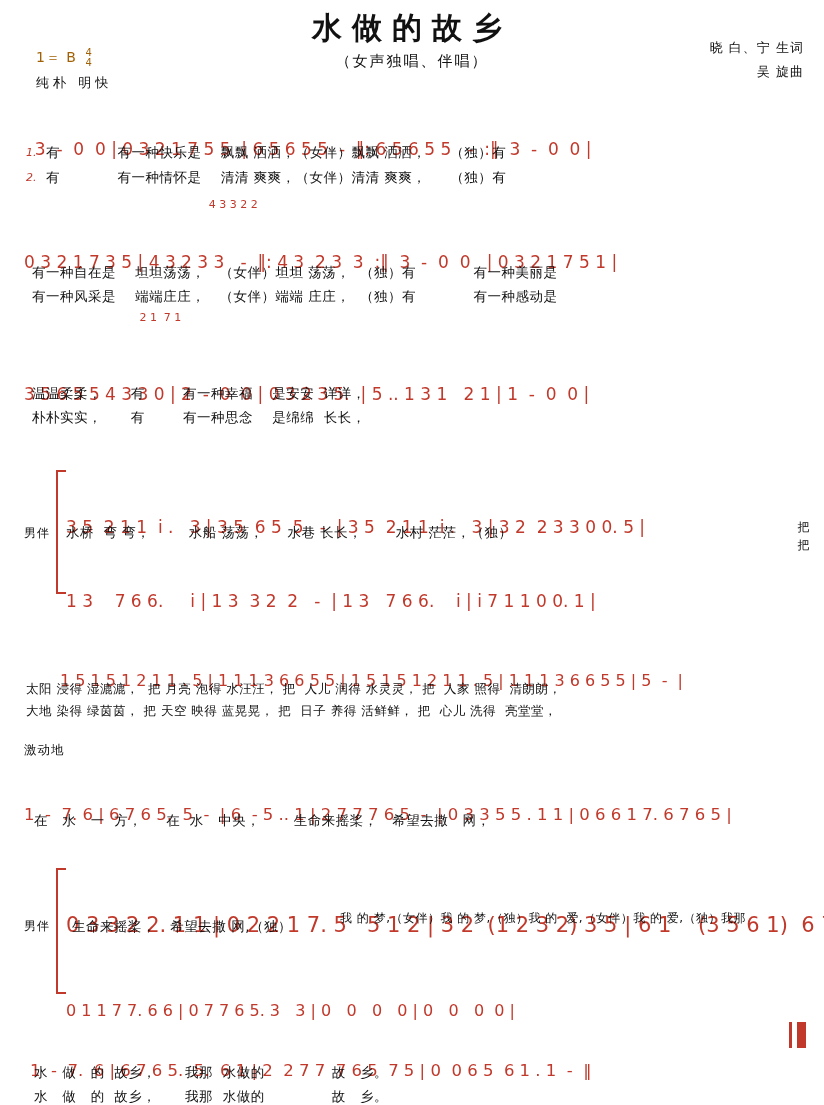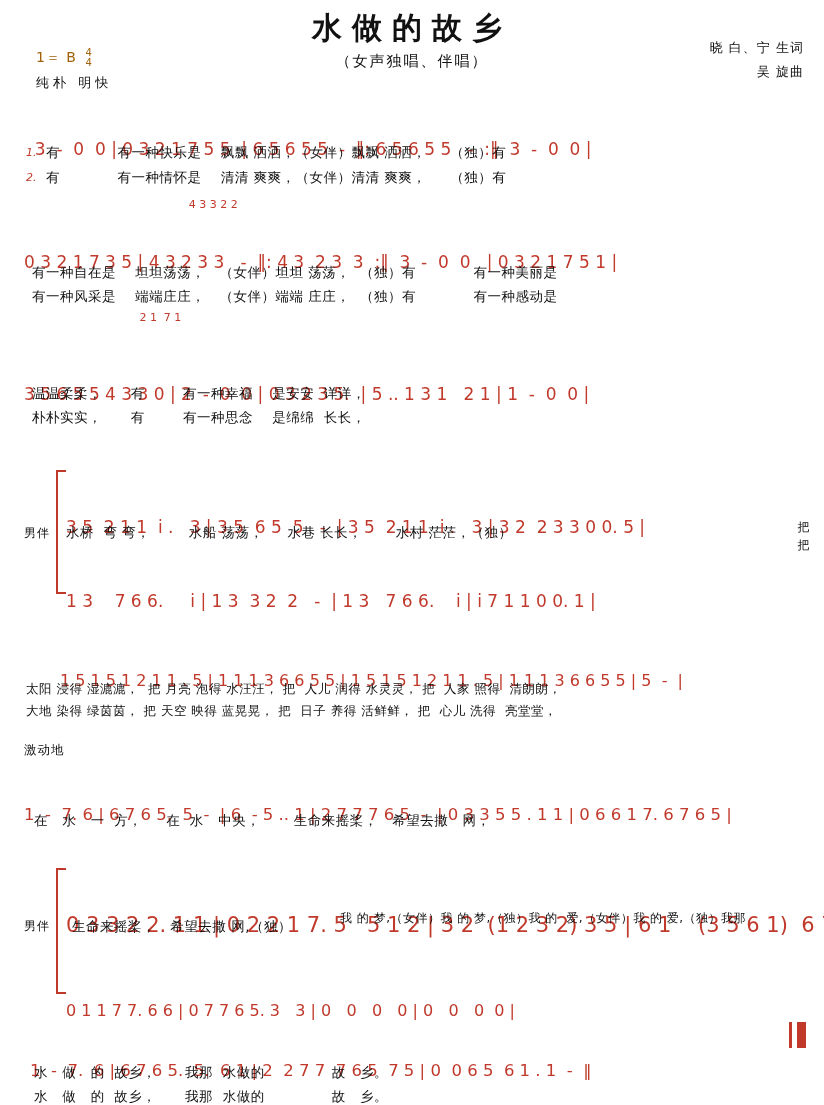--- a/index.html
+++ b/index.html
@@ -86,21 +86,21 @@
     <span>1＝ B</span>
     <span class="frac">
       <span>4</span><br>
       <span>4</span>
     </span>
   </div>
   <div class="tempo">纯朴  明快</div>
 
   <div class="mline" style="top:100px;">
     <div class="notes">  3  -  0  0 | 0 3 2 1 7 5 5  | 6 5 6 5 5  -  ‖: 6 5 6 5 5   -  :‖  3  -  0  0 |</div>
-    <div class="notes small" style="padding-left:14px;line-height:14px;">                                                  4 3 3 2 2</div>
+    <div class="notes small" style="padding-left:14px;line-height:14px;margin-left:20px;">                                                  4 3 3 2 2</div>
   </div>
   <div class="numlbl" style="left:26px;top:146px;">1.</div>
   <div class="mline lyr" style="top:142px;padding-left:46px;">有            有一种快乐是    飘飘 洒洒，（女伴）飘飘 洒洒，     （独）有</div>
   <div class="numlbl" style="left:26px;top:171px;">2.</div>
   <div class="mline lyr" style="top:167px;padding-left:46px;">有            有一种情怀是    清清 爽爽，（女伴）清清 爽爽，     （独）有</div>
 
   <div class="mline" style="top:213px;">
     <div class="notes">0 3 2 1 7 3 5 | 4 3 2 3 3   -  ‖: 4 3  2 3  3  :‖  3  -  0  0   | 0 3 2 1 7 5 1 |</div>
     <div class="notes small" style="padding-left:24px;line-height:14px;">                                 2 1  7 1</div>
   </div>

